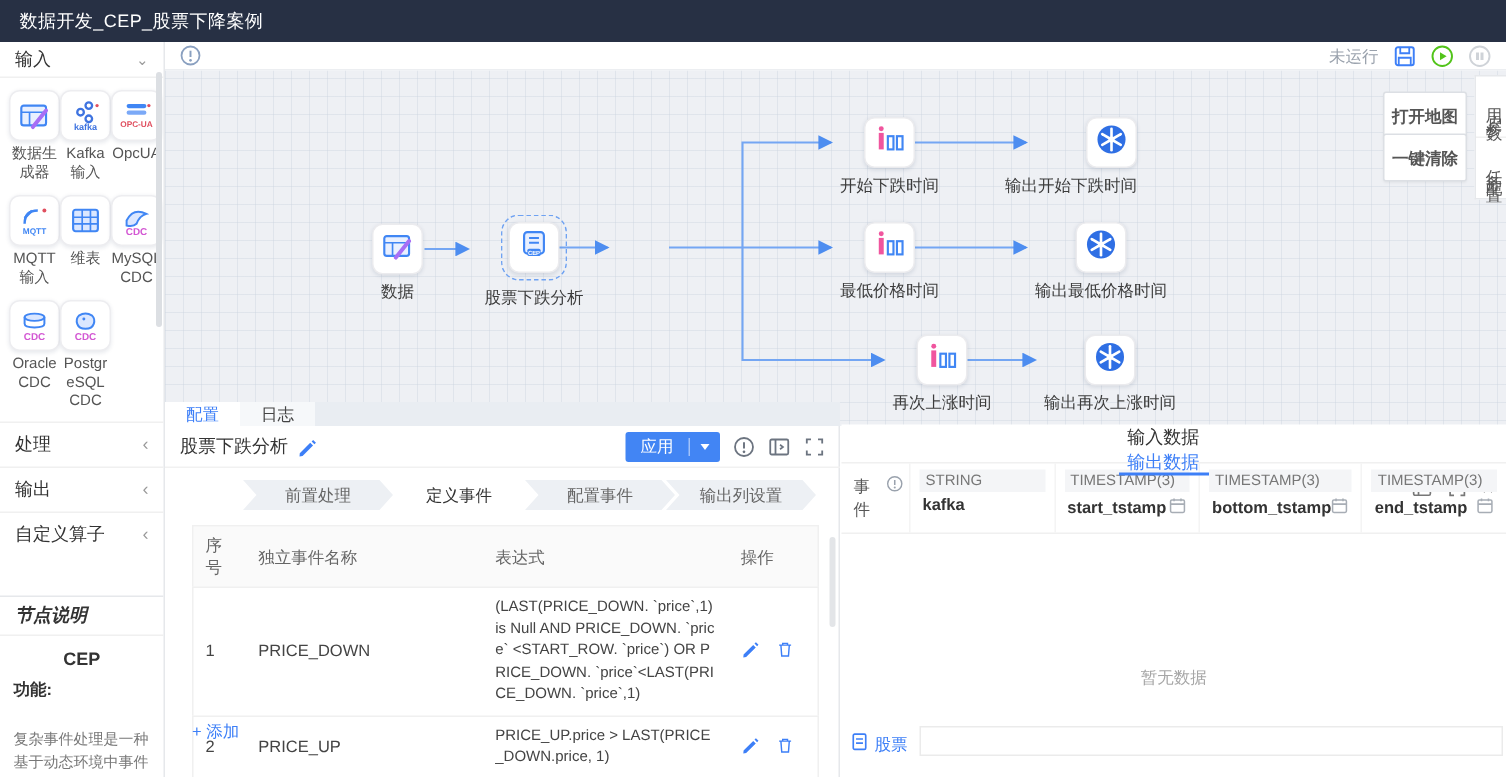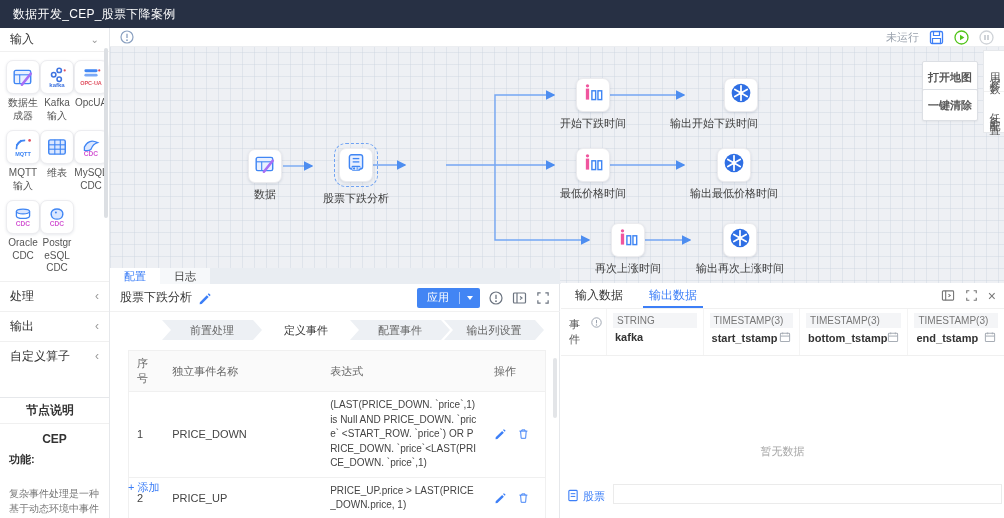--- a/index.html
+++ b/index.html
@@ -13,21 +13,21 @@
   .sidebar { position:absolute; left:0; top:28px; width:110px; height:490px; background:#fff; border-right:1px solid #e6e8eb; overflow:hidden; }
   .sb-sec-head { height:24px; display:flex; align-items:center; justify-content:space-between; padding:0 10px; font-size:12px; color:#333; border-bottom:1px solid #f0f0f0; }
   .sb-chev { color:#999; font-size:10px; }
   .palette { display:grid; grid-template-columns:1fr 1fr 1fr; padding:8px 4px 6px 6px; row-gap:8px; }
   .pal-item { display:flex; flex-direction:column; align-items:center; cursor:grab; }
   .pal-icon { width:34px; height:34px; background:#fff; border:1px solid #ededf0; border-radius:7px; box-shadow:0 1px 3px rgba(20,40,80,.10); display:flex; align-items:center; justify-content:center; }
   .pal-label { margin-top:3px; font-size:10px; color:#555; text-align:center; line-height:1.25; max-width:52px; word-break:break-all; }
   .sb-row { height:30px; display:flex; align-items:center; justify-content:space-between; padding:0 10px; font-size:12px; color:#333; border-top:1px solid #f0f0f0; cursor:pointer; }
   .sb-row .sb-chev { font-size:12px; }
   .sb-doc { border-top:1px solid #e6e8eb; margin-top:26px; }
-  .sb-doc-title { height:26px; display:flex; align-items:center; padding:0 26px; font-size:12px; color:#333; font-weight:bold; border-bottom:1px solid #f0f0f0; }
+  .sb-doc-title { height:26px; display:flex; align-items:center; padding:0 10px; font-size:12px; color:#333; font-weight:bold; border-bottom:1px solid #f0f0f0;font-style:italic; }
   .sb-doc-body { padding:6px 9px; }
   .sb-cep { text-align:center; font-size:12px; font-weight:bold; color:#333; margin:2px 0 6px; }
   .sb-func { font-size:11px; font-weight:bold; color:#333; margin-bottom:19px; }
   .sb-desc { font-size:10px; color:#777; line-height:1.55; }
   .sb-scroll { position:absolute; right:1px; top:20px; width:4px; height:170px; border-radius:2px; background:#dcdfe3; }
 
   
   .canvas-wrap { position:absolute; left:110px; top:28px; width:894px; height:256px; background:#eef0f4; overflow:hidden;
     background-image:linear-gradient(rgba(205,213,224,.45) 1px, transparent 1px), linear-gradient(90deg, rgba(205,213,224,.45) 1px, transparent 1px);
     background-size:12px 12px; }
@@ -76,21 +76,21 @@
   .evt-table { position:absolute; left:18px; top:82px; width:418px; border:1px solid #f0f0f0; border-bottom:none; font-size:11px; border-collapse:collapse; }
   .evt-table th { background:#fafafa; color:#666; font-weight:normal; text-align:left; padding:5px 8px; border-bottom:1px solid #f0f0f0; }
   .evt-table td { color:#444; padding:6px 8px; border-bottom:1px solid #f0f0f0; vertical-align:middle; }
   .expr { font-size:10px; color:#555; line-height:1.45; word-break:break-all; }
   .op-cell { white-space:nowrap; }
   .op-ic { display:inline-flex; margin-right:8px; cursor:pointer; }
   .add-link { position:absolute; left:18px; top:212px; font-size:11px; color:#3d7ff7; cursor:pointer; }
 
   
   .data-panel { position:absolute; left:561px; top:283px; width:443px; height:235px; background:#fff; }
-  .dp-tabs { height:26px; display:flex; align-items:center; border-bottom:1px solid #f0f0f0; padding:0 8px; }
+  .dp-tabs { height:26px; display:flex; align-items:center; border-bottom:1px solid #f0f0f0; padding:0 8px;flex-direction:column; }
   .dp-tab { font-size:12px; color:#333; padding:0 6px; margin-right:14px; height:100%; display:flex; align-items:center; position:relative; cursor:pointer; }
   .dp-tab.active { color:#3d7ff7; }
   .dp-tab.active::after { content:""; position:absolute; left:0; right:0; bottom:0; height:2px; background:#3d7ff7; }
   .dp-tab-icons { margin-left:auto; display:flex; align-items:center; gap:10px; color:#777; }
 
   .dp-cols { display:flex; border-bottom:1px solid #f0f0f0; }
   .dp-evt { width:46px; padding:8px 4px 8px 8px; font-size:11px; color:#555; display:flex; align-items:flex-start; gap:3px; border-right:1px solid #f4f4f4; }
   .dp-col { flex:1; padding:4px 6px 5px; border-right:1px solid #f4f4f4; }
   .dp-type { display:block; font-size:10px; color:#777; background:#f4f5f7; padding:2px 4px; }
   .dp-name { display:flex; align-items:center; justify-content:space-between; font-size:11px; color:#333; font-weight:bold; margin-top:3px; padding:0 2px; }

